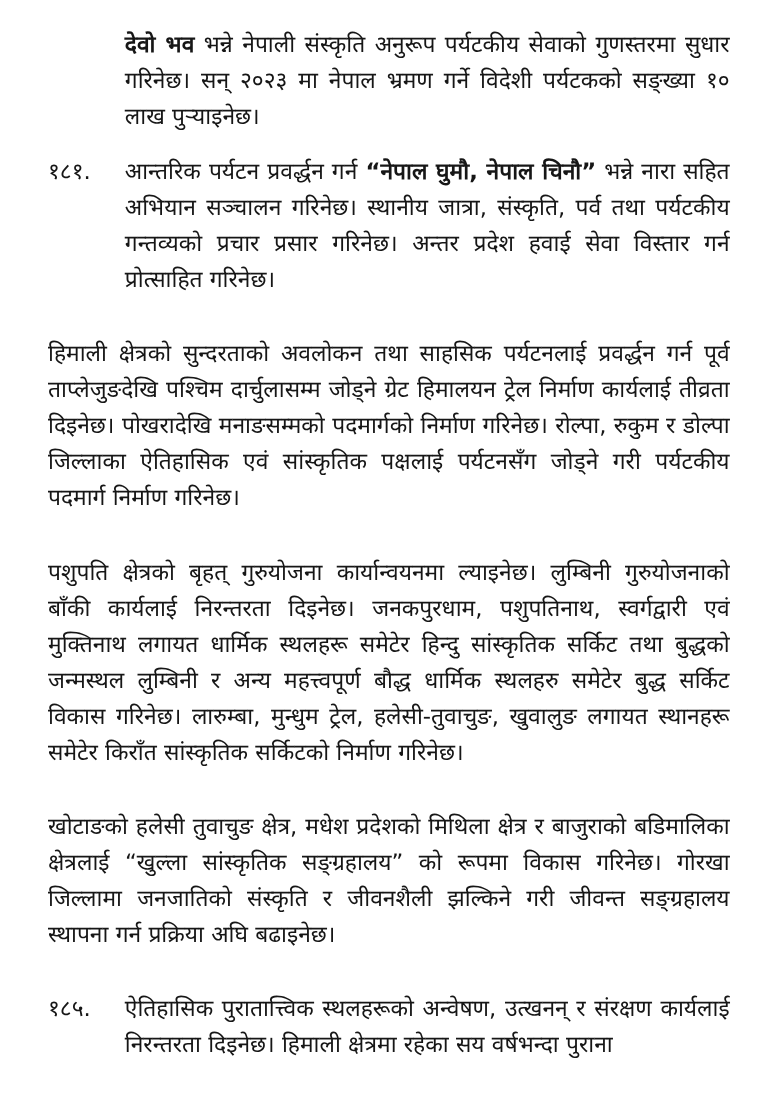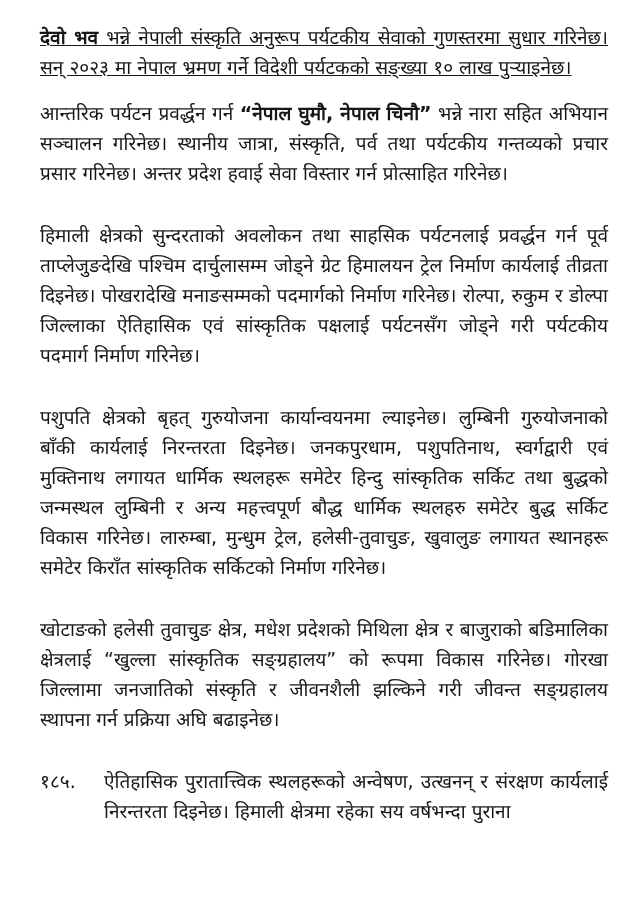--- a/index.html
+++ b/index.html
@@ -19,21 +19,21 @@
     line-height: 30px;
     box-sizing: border-box;
     padding: 22px 36px 0 40px;
     overflow: hidden;
   }
   .para {
     text-align: justify;
     margin: 0 0 16px 0;
   }
   .intro {
-    text-decoration: underline;
+    margin-left: 64px;
   }
   .numbered-item {
     display: flex;
     margin-bottom: 16px;
   }
   .item-number {
     flex: 0 0 64px;
     width: 64px;
   }
   .item-body {
@@ -54,20 +54,21 @@
   }
 </style>
 </head>
 <body>
 
 <div class="page">
 
   <p class="para intro"><span class="bold">देवो भव</span><span> भन्ने नेपाली संस्कृति अनुरूप पर्यटकीय सेवाको गुणस्तरमा सुधार गरिनेछ।  सन् २०२३ मा नेपाल भ्रमण गर्ने विदेशी पर्यटकको सङ्ख्या १० लाख पुऱ्याइनेछ।</span></p>
 
   <div class="numbered-item">
+    <span class="item-number">१८१.</span>
     <p class="item-body para"><span>आन्तरिक पर्यटन प्रवर्द्धन गर्न </span><span class="bold">“नेपाल घुमौ, नेपाल चिनौ”</span><span> भन्ने नारा सहित अभियान सञ्चालन गरिनेछ।  स्थानीय जात्रा, संस्कृति, पर्व तथा पर्यटकीय गन्तव्यको प्रचार प्रसार गरिनेछ।  अन्तर प्रदेश हवाई सेवा विस्तार गर्न प्रोत्साहित गरिनेछ।</span></p>
   </div>
 
   <div class="numbered-item">
     <p class="item-body para">हिमाली क्षेत्रको सुन्दरताको अवलोकन तथा साहसिक पर्यटनलाई प्रवर्द्धन गर्न पूर्व ताप्लेजुङदेखि पश्चिम दार्चुलासम्म जोड्ने ग्रेट हिमालयन ट्रेल निर्माण कार्यलाई तीव्रता दिइनेछ।  पोखरादेखि मनाङसम्मको पदमार्गको निर्माण गरिनेछ।  रोल्पा, रुकुम र डोल्पा जिल्लाका ऐतिहासिक एवं सांस्कृतिक पक्षलाई पर्यटनसँग जोड्ने गरी पर्यटकीय पदमार्ग निर्माण गरिनेछ।</p>
   </div>
 
   <div class="numbered-item">
     <p class="item-body para">पशुपति क्षेत्रको बृहत् गुरुयोजना कार्यान्वयनमा ल्याइनेछ।  लुम्बिनी गुरुयोजनाको बाँकी कार्यलाई निरन्तरता दिइनेछ।  जनकपुरधाम, पशुपतिनाथ, स्वर्गद्वारी एवं मुक्तिनाथ लगायत धार्मिक स्थलहरू समेटेर हिन्दु सांस्कृतिक सर्किट तथा बुद्धको जन्मस्थल लुम्बिनी र अन्य महत्त्वपूर्ण बौद्ध धार्मिक स्थलहरु समेटेर बुद्ध सर्किट विकास गरिनेछ।  लारुम्बा, मुन्धुम ट्रेल, हलेसी-तुवाचुङ, खुवालुङ लगायत स्थानहरू समेटेर किराँत सांस्कृतिक सर्किटको निर्माण गरिनेछ।</p>
   </div>

